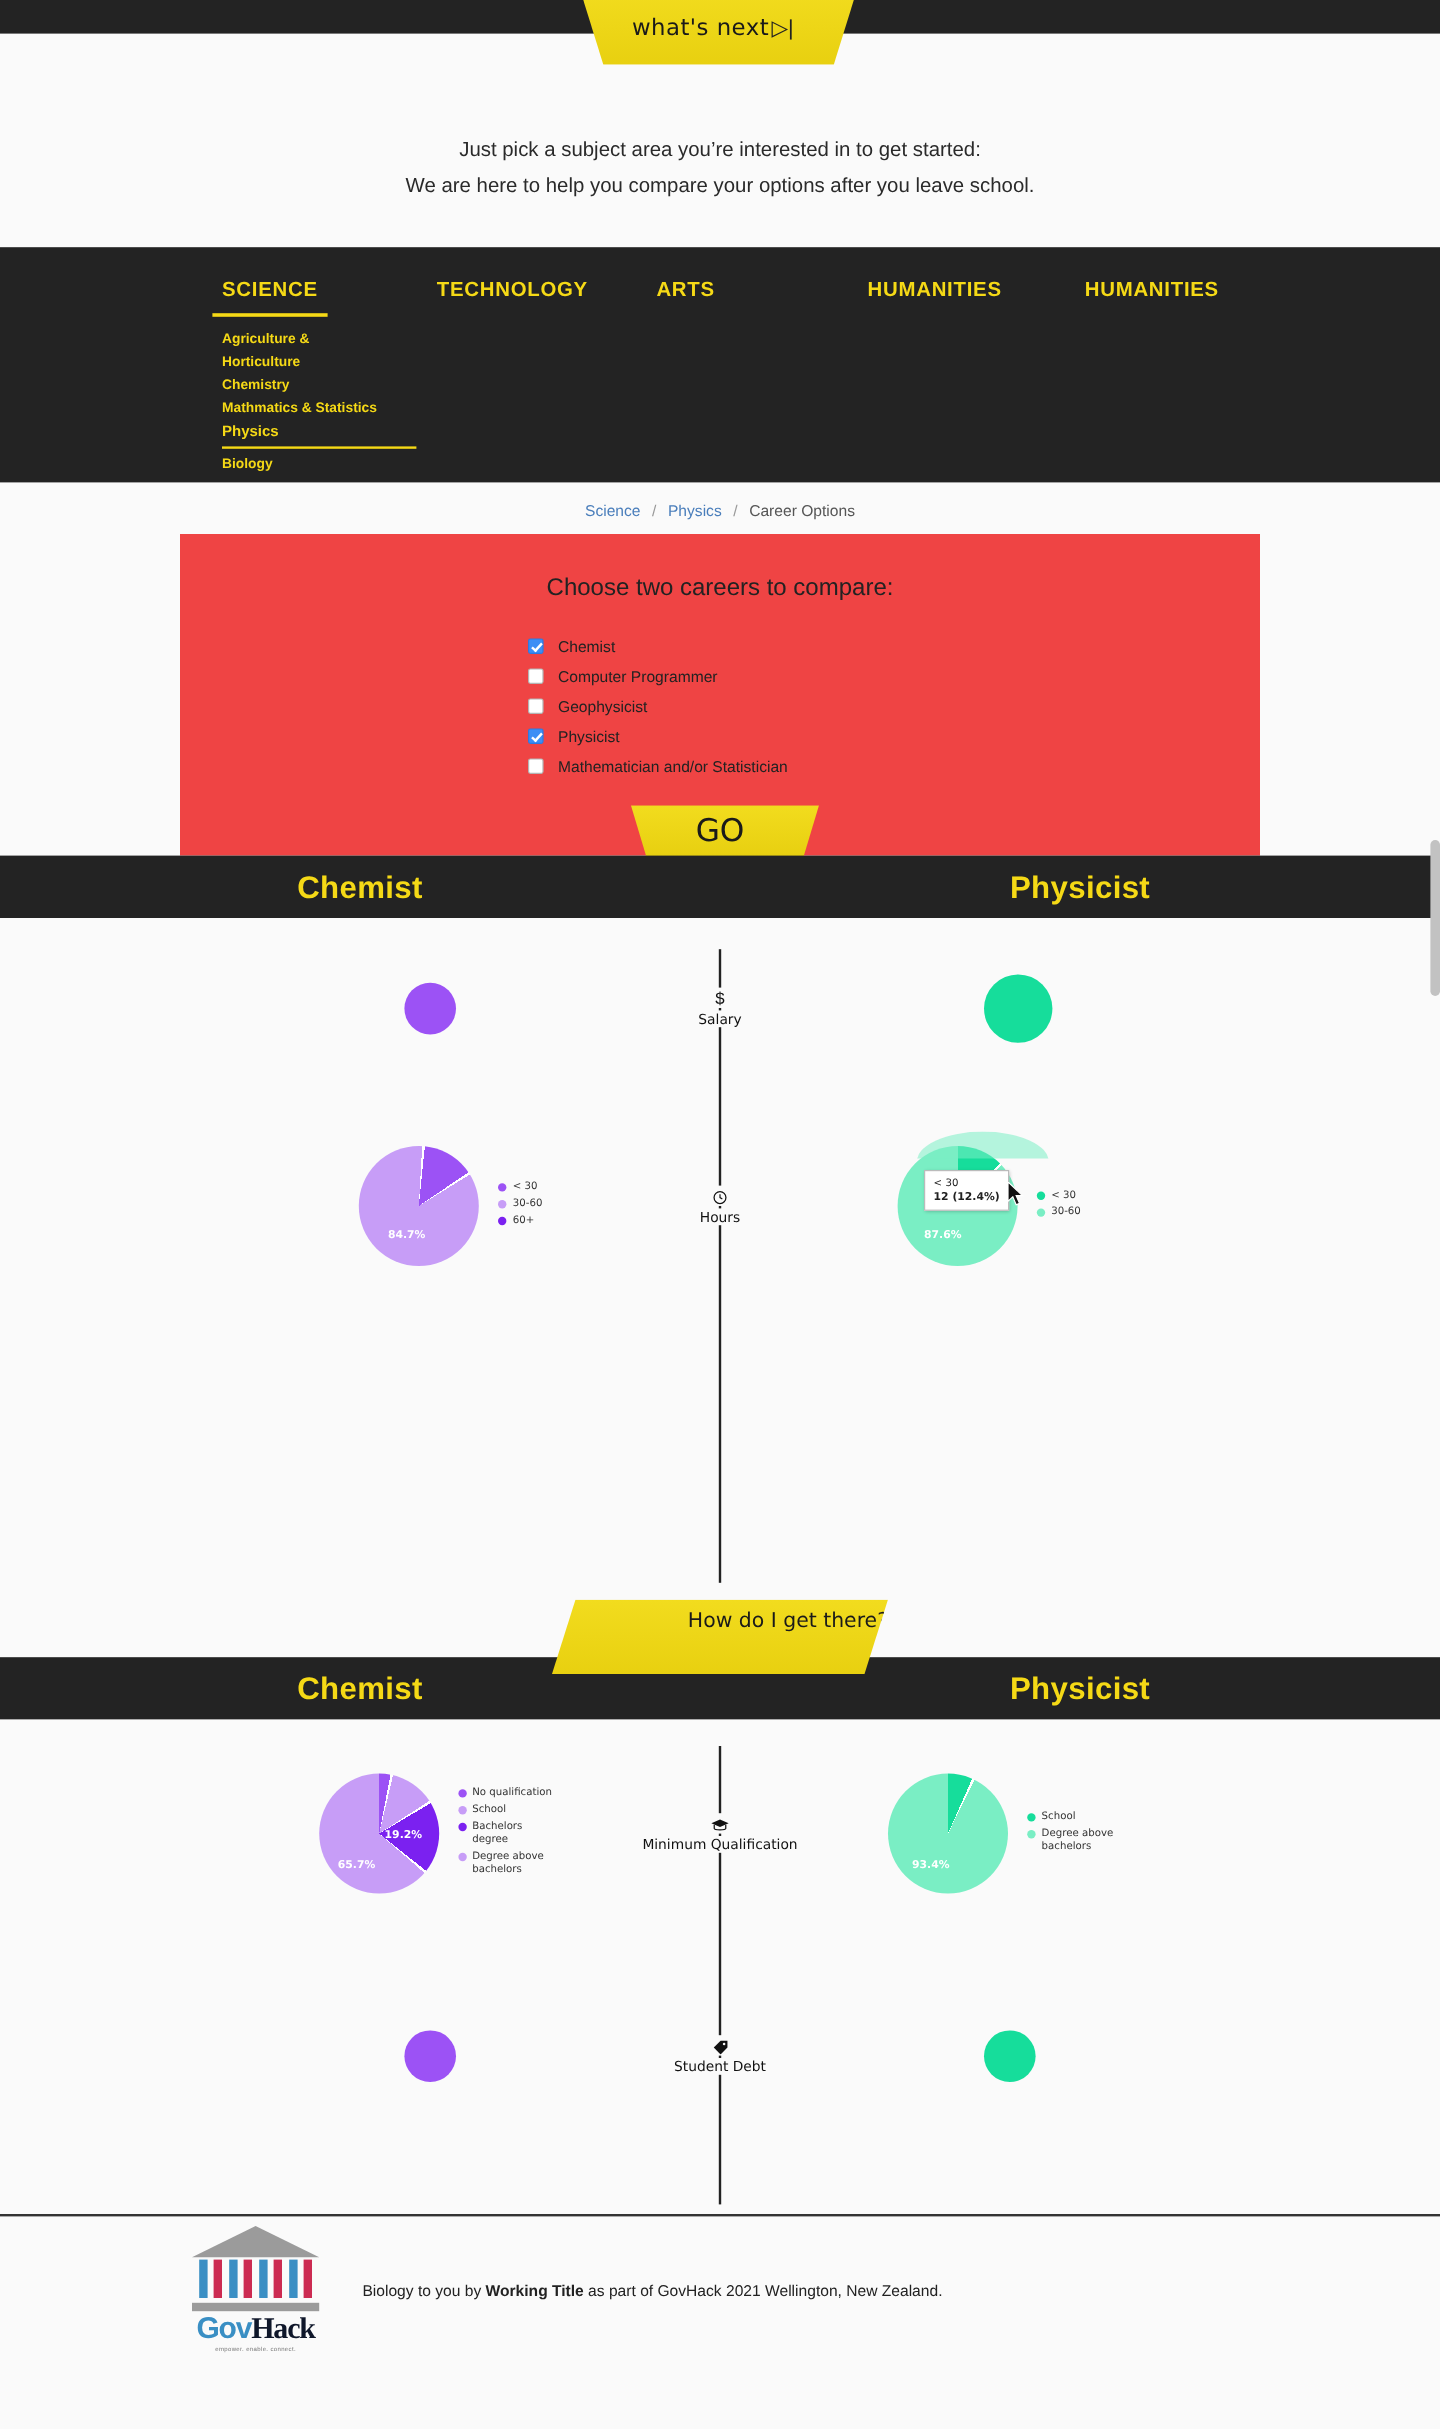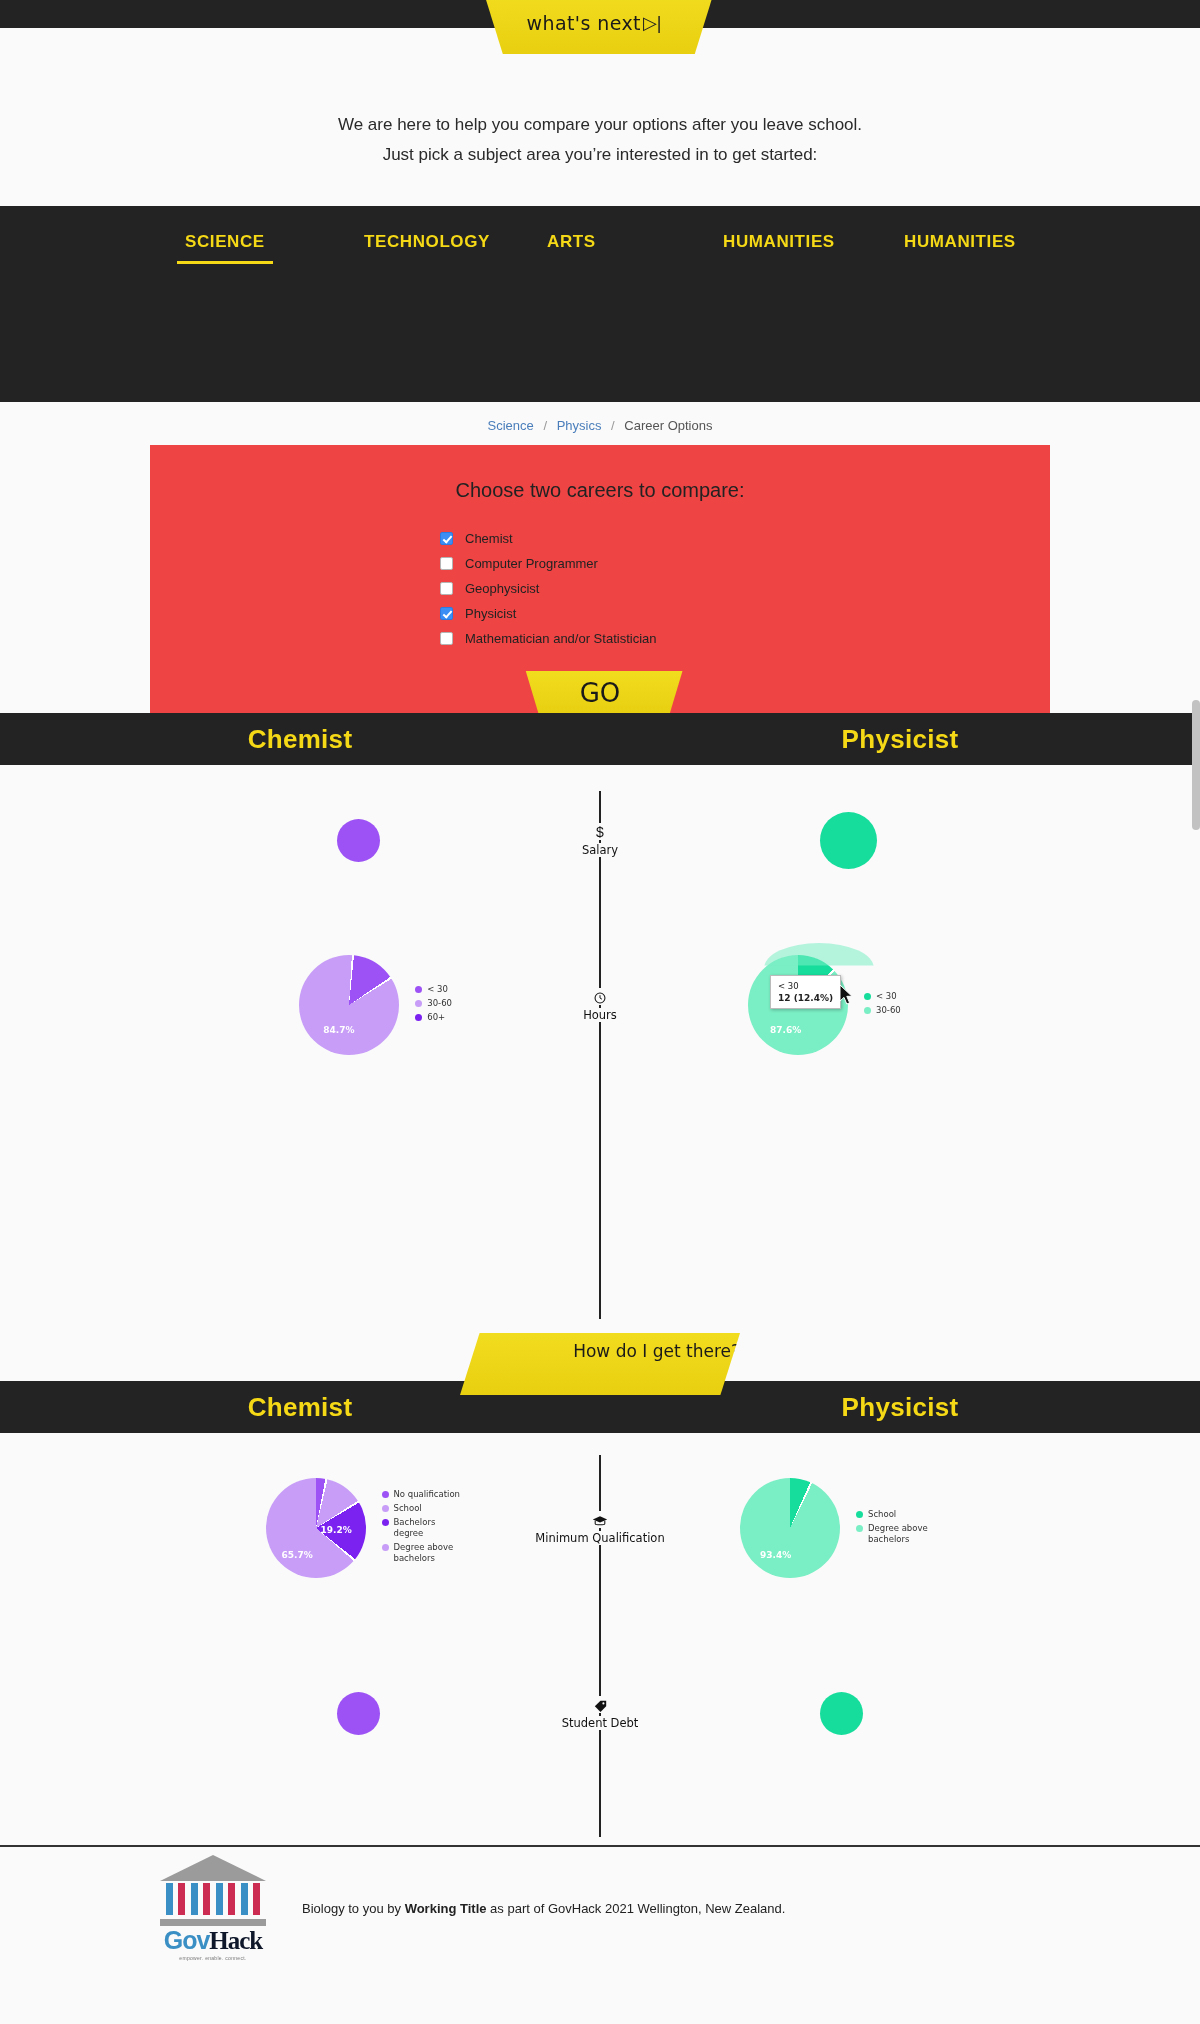--- a/index.html
+++ b/index.html
@@ -353,32 +353,40 @@
 <body>
 
 <div class="top-strip">
   <div class="logo-tab">
     <span class="logo-text">what's next</span>
     <span class="logo-arrow">▷|</span>
   </div>
 </div>
 
 <div class="intro">
+  <p>Just pick a subject area you’re interested in to get started:</p>
   <p>We are here to help you compare your options after you leave school.</p>
-  <p>Just pick a subject area you’re interested in to get started:</p>
 </div>
 
 <div class="nav">
   <div class="nav-inner">
     <div class="nav-item active" style="left:185px">SCIENCE</div>
     <div class="nav-item" style="left:364px">TECHNOLOGY</div>
     <div class="nav-item" style="left:547px">ARTS</div>
     <div class="nav-item" style="left:723px">HUMANITIES</div>
     <div class="nav-item" style="left:904px">HUMANITIES</div>
 
+    <div class="subnav">
+      <div class="subnav-item">Agriculture &amp;</div>
+      <div class="subnav-item">Horticulture</div>
+      <div class="subnav-item">Chemistry</div>
+      <div class="subnav-item">Mathmatics &amp; Statistics</div>
+      <div class="subnav-item current">Physics</div>
+      <div class="subnav-item" style="margin-top:4px">Biology</div>
+    </div>
   </div>
 </div>
 
 <div class="breadcrumb-bar">
   <a href="#">Science</a>
   <span class="sep">/</span>
   <a href="#">Physics</a>
   <span class="sep">/</span>
   <span class="cur">Career Options</span>
 </div>

